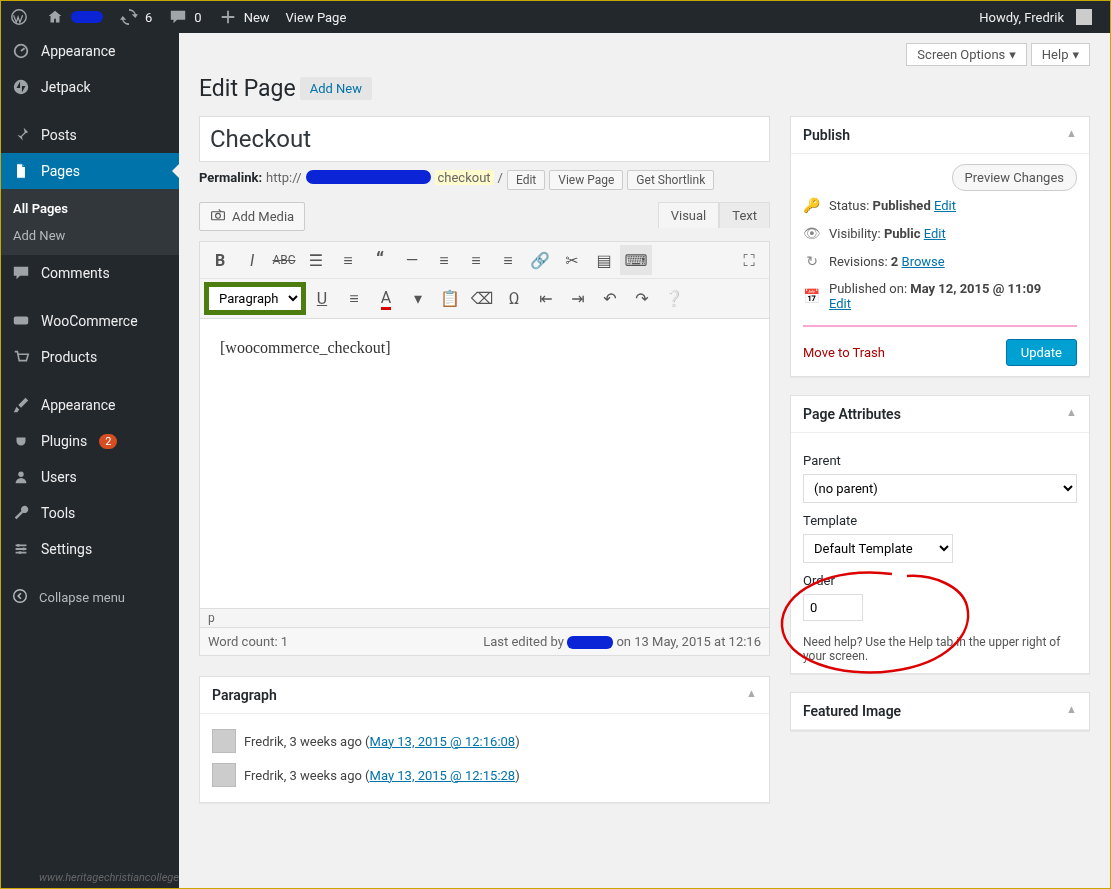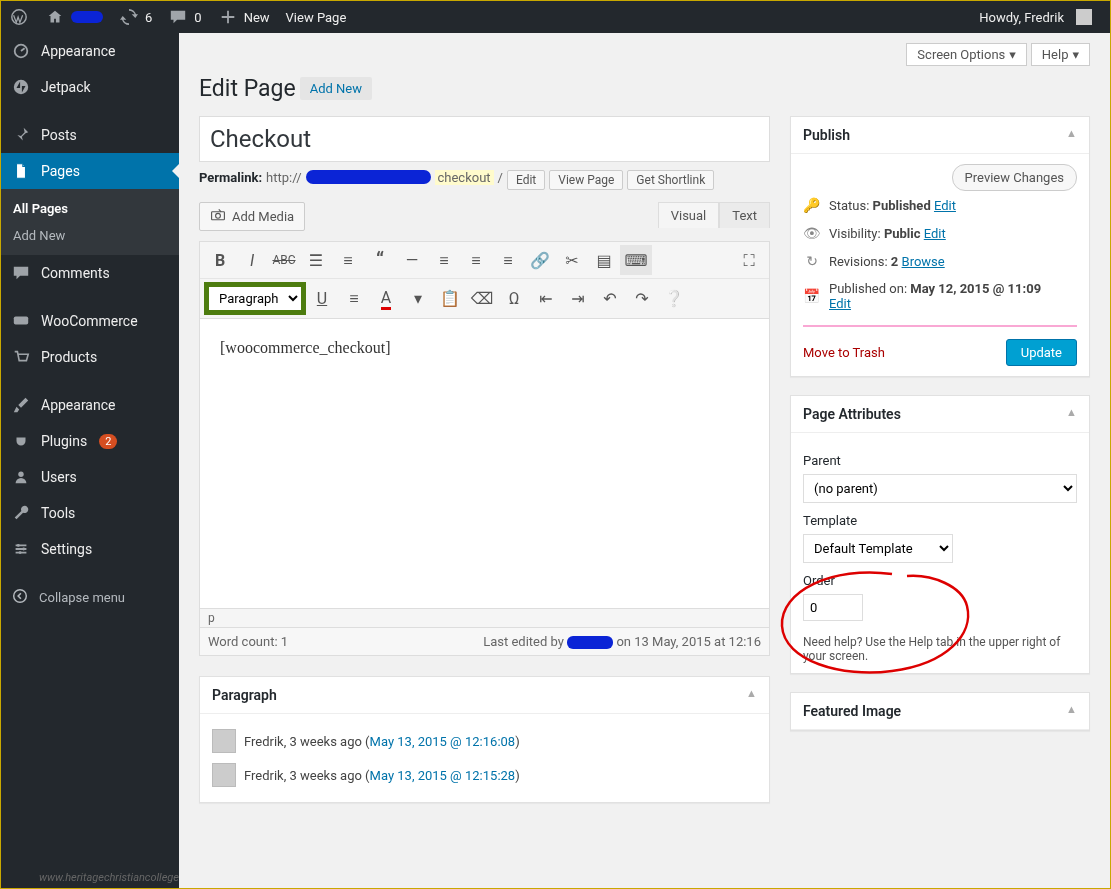--- a/index.html
+++ b/index.html
@@ -57,21 +57,21 @@
 .pub-actions { border-top:2px solid #f9a8d4; margin-top:8px; padding-top:12px; display:flex; justify-content:space-between; align-items:center;}
 .trash-link { color:#a00; text-decoration:none; cursor:pointer;}
 .btn-primary { background:#00a0d2; border:1px solid #0073aa; color:#fff; padding:5px 14px; border-radius:3px; cursor:pointer; font-size:13px;}
 .btn-secondary { background:#f7f7f7; border:1px solid #ccc; color:#555; padding:5px 12px; border-radius:13px; cursor:pointer; font-size:13px;}
 .pa-label { font-size:13px; color:#23282d; margin:10px 0 6px 0; display:block;}
 .pa-select { width:100%; padding:5px 6px; border:1px solid #ddd; background:#fff; font-size:13px;}
 .pa-input { width:60px; padding:5px 6px; border:1px solid #ddd; font-size:13px;}
 .help-text { font-size:12px; color:#555; margin-top:14px;}
 .rev-item { display:flex; align-items:center; gap:8px; padding:5px 0;}
 .rev-avatar { width:24px; height:24px; background:#ccc; border:1px solid #bbb;}
-.rev-item a { color:#0073aa; }
+.rev-item a { color:#0073aa; text-decoration:underline;}
 .highlight-slug { background:#fffbcc; padding:0 3px;}
 #redacted1 { display:inline-block; width:125px; height:14px; background:#0b24d6; border-radius:7px; vertical-align:middle;}
 #redacted2 { display:inline-block; width:46px; height:13px; background:#0b24d6; border-radius:6px; vertical-align:middle;}
 #redactedsite { display:inline-block; width:32px; height:12px; background:#0b24d6; border-radius:6px; vertical-align:middle; }
 #bot-credit { position:absolute; bottom:4px; left:38px; font-size:11px; color:#666; font-style:italic; }
 svg.ic-svg { width:18px; height:18px; fill:currentColor; }
 #circle-annot { position:absolute; right:128px; top:565px; width:210px; height:115px; pointer-events:none; z-index:50; }
 #circle-annot svg { width:100%; height:100%; }
 #circle-annot path { stroke:#d00; stroke-width:2.5; fill:none; }
 </style>

